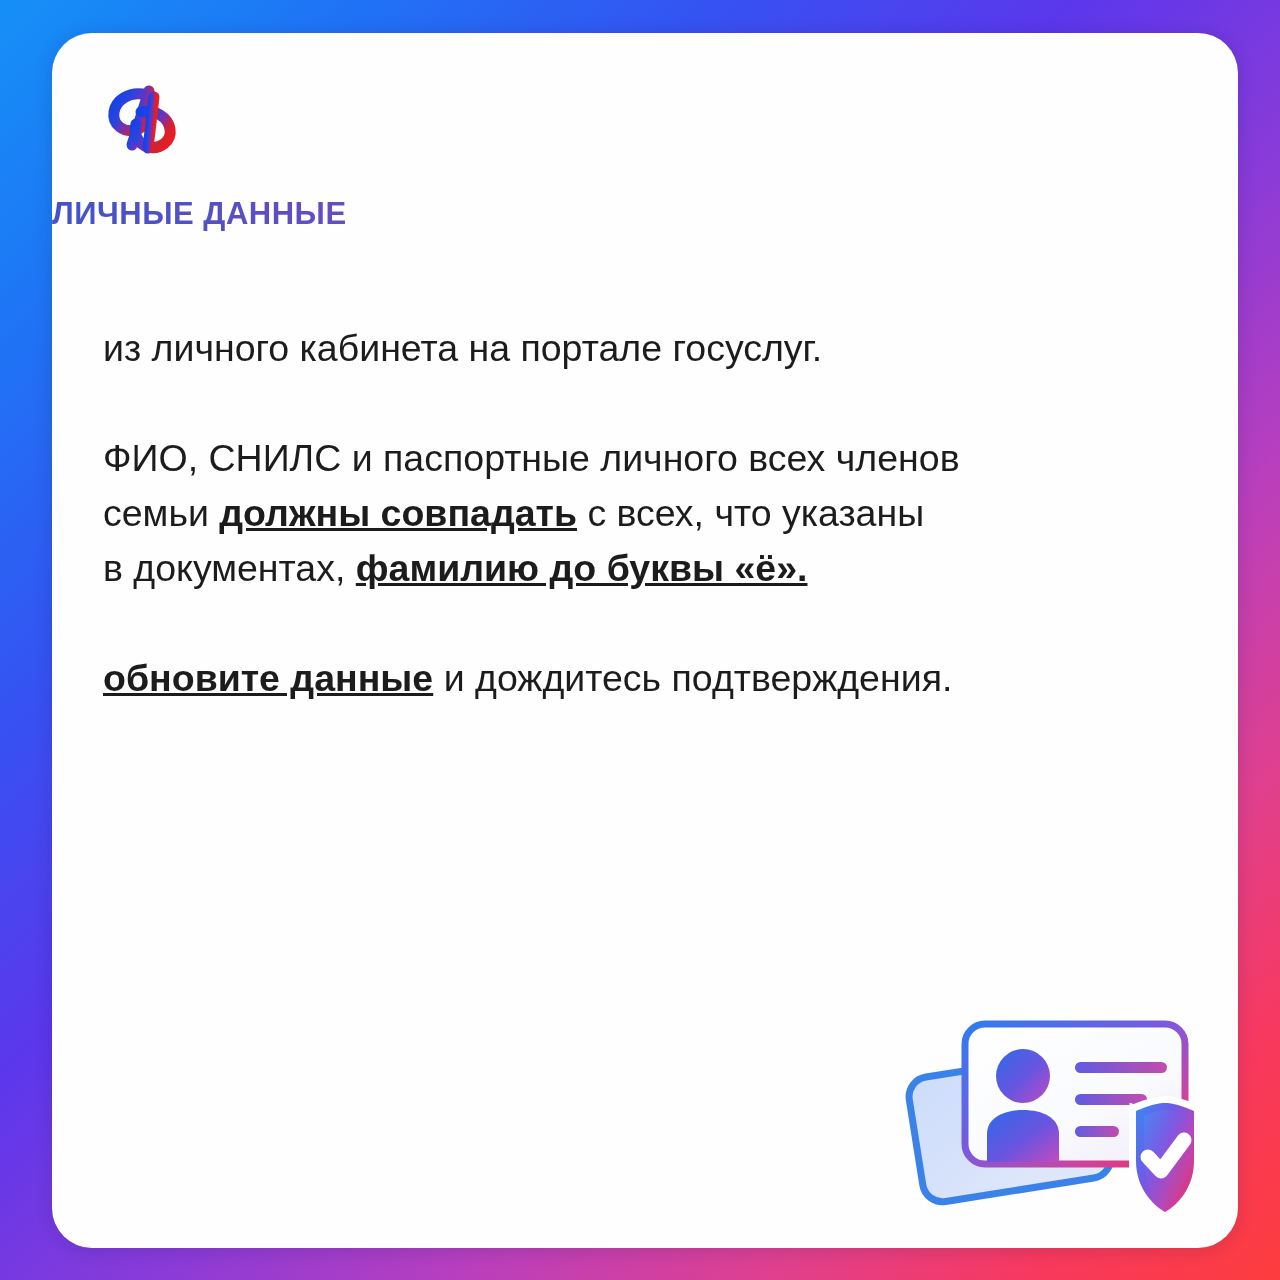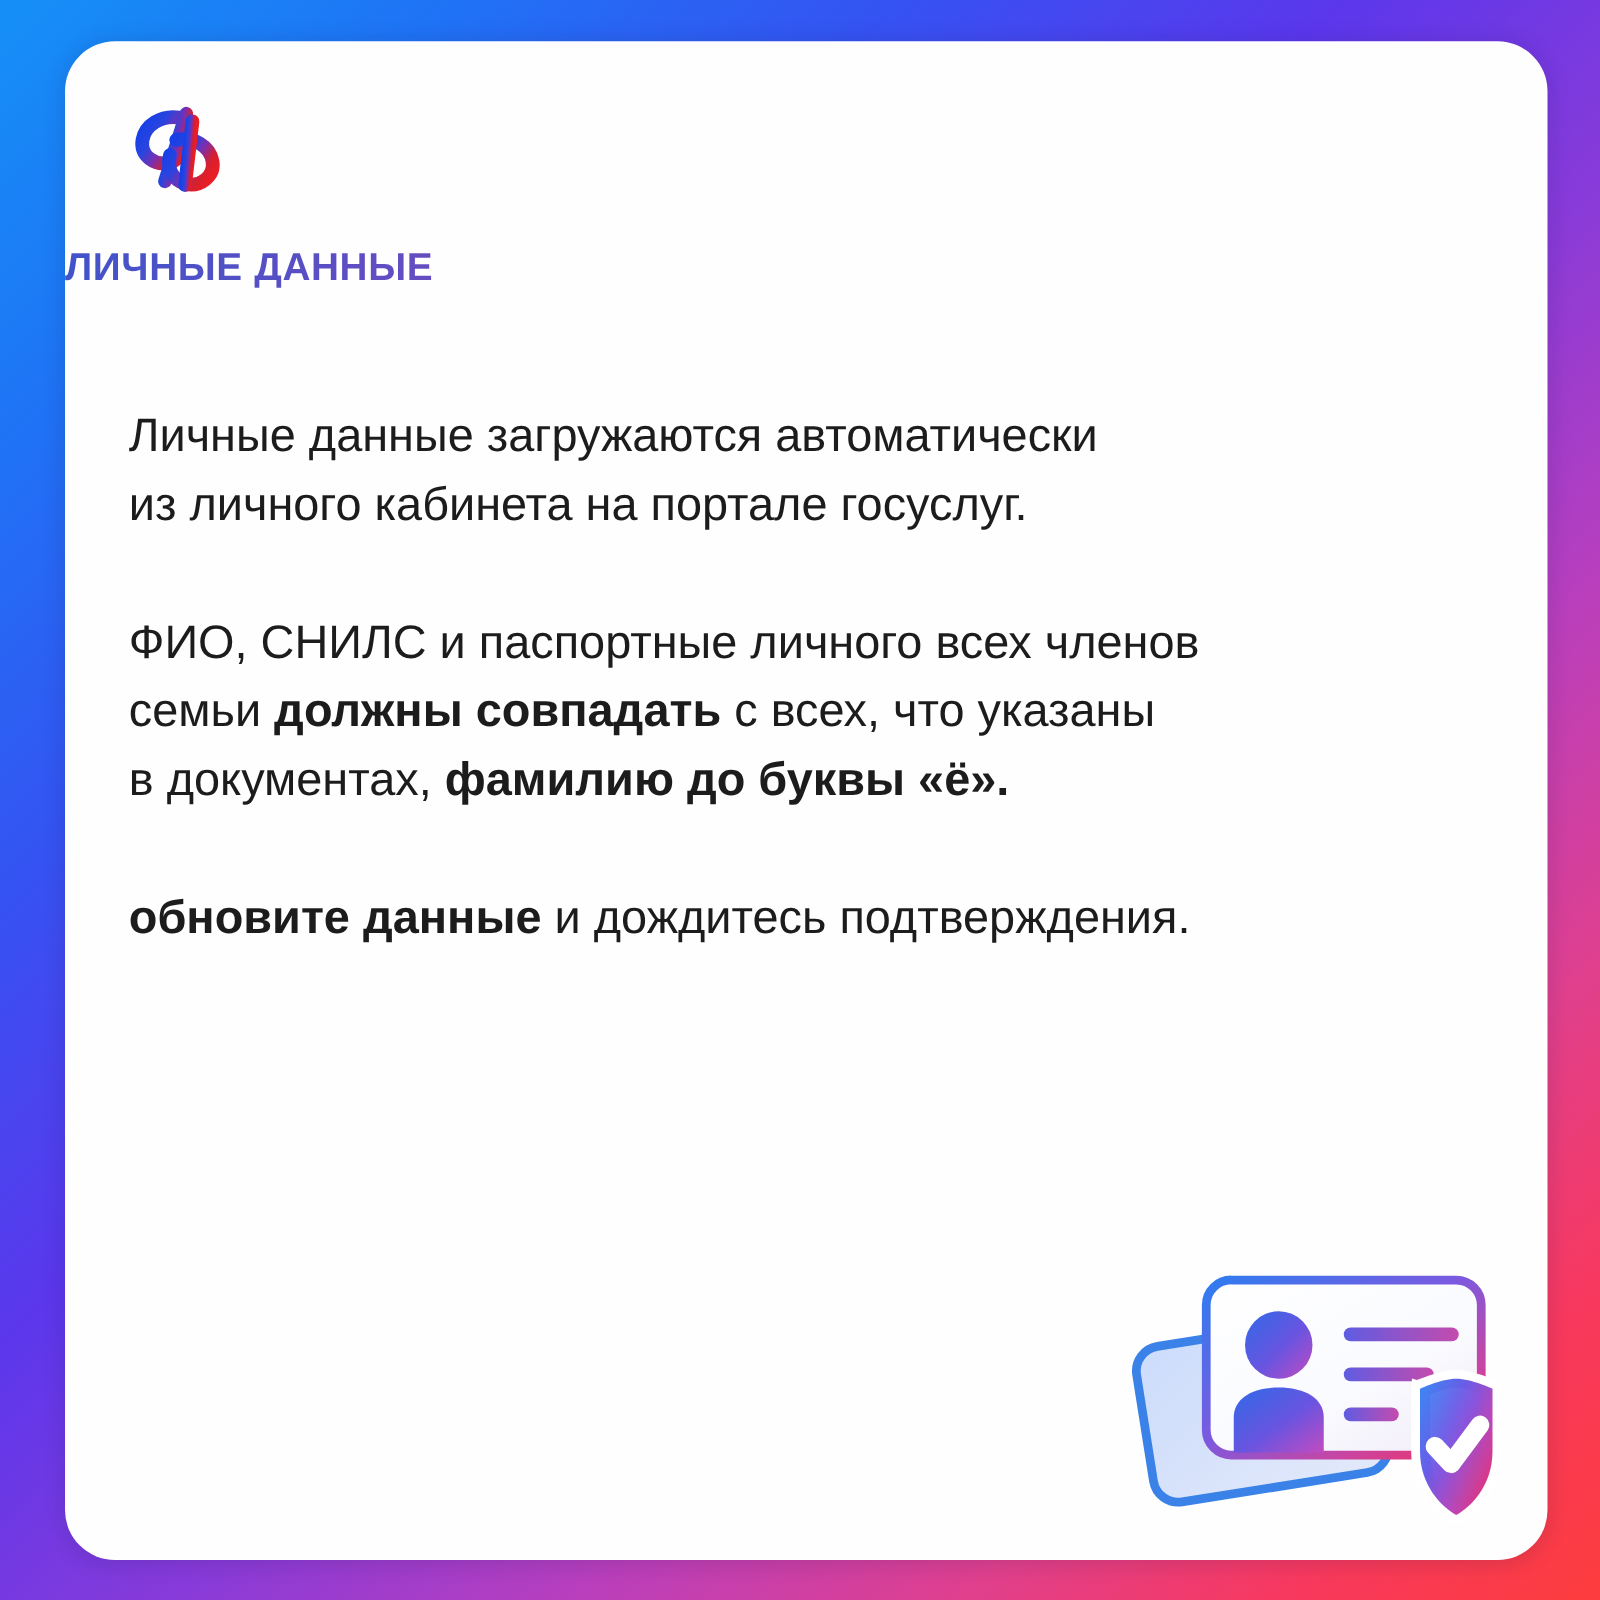--- a/index.html
+++ b/index.html
@@ -72,21 +72,21 @@
     left: 51px;
     top: 288px;
     width: 1090px;
     font-size: 37.5px;
     line-height: 55px;
     color: #1c1c1c;
     font-weight: 400;
   }
   #copy .para { margin-bottom: 55px; }
   #copy .para:last-child { margin-bottom: 0; }
-  #copy b { font-weight: 700; }
+  #copy b { font-weight: 700; text-decoration: underline; }
   #copy .ln { display: block; white-space: nowrap; }
 
   
   #illo {
     position: absolute;
     right: 25px;
     bottom: 18px;
     width: 310px;
     height: 220px;
   }
@@ -117,21 +117,20 @@
 
         <path d="M46 65 L 52 14"></path>
       </g>
     </svg>
   </div>
 
   <h1 id="title">ЛИЧНЫЕ ДАННЫЕ</h1>
 
   <div id="copy">
       <div class="para">
-        <span class="ln"><span>Личные данные загружаются автоматически</span></span>
         <span class="ln"><span>из личного кабинета на портале госуслуг.</span></span>
       </div>
       <div class="para">
         <span class="ln"><span>ФИО, СНИЛС и паспортные личного всех членов</span></span>
         <span class="ln"><span>семьи </span><b>должны совпадать</b><span> с всех, что указаны</span></span>
         <span class="ln"><span>в документах, </span><b>фамилию до буквы «ё».</b></span>
       </div>
       <div class="para">
         <span class="ln"><b>обновите данные</b><span> и дождитесь подтверждения.</span></span>
       </div>

